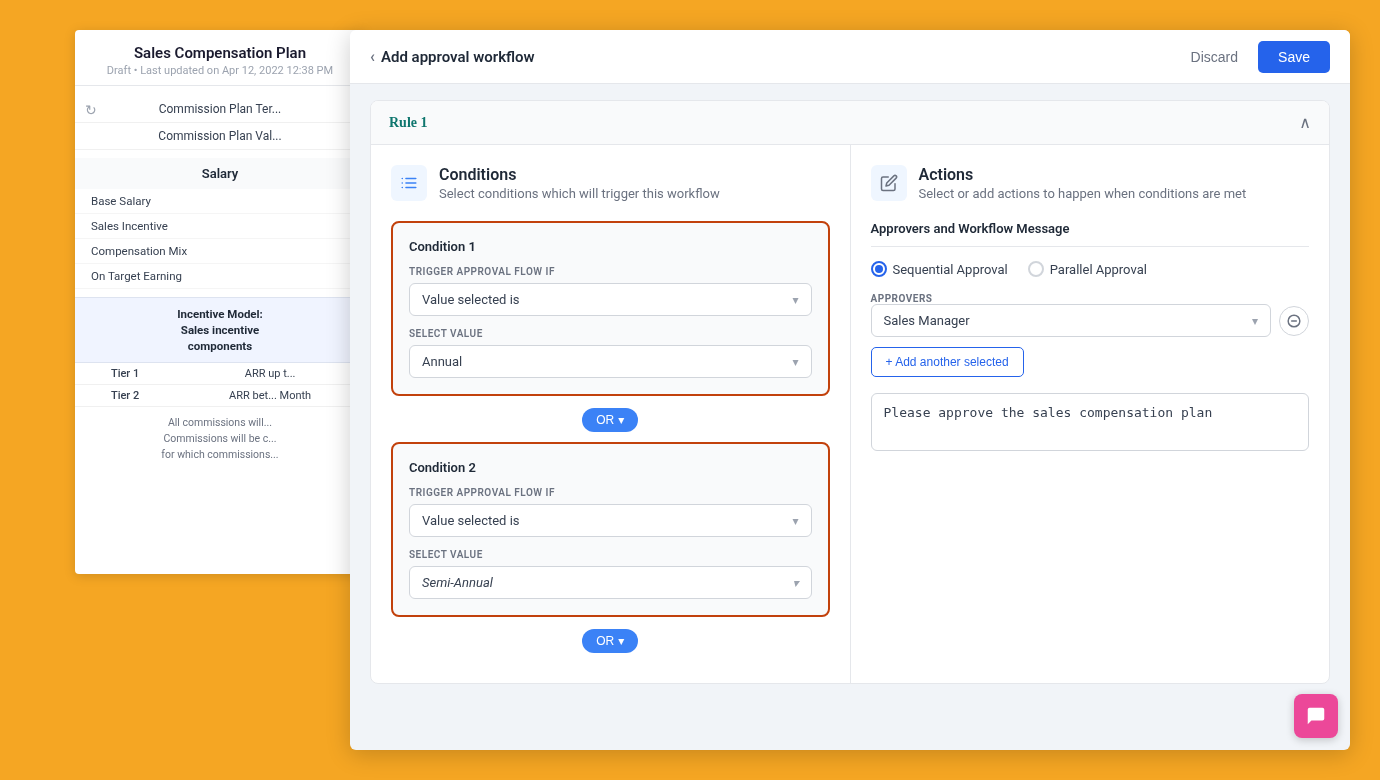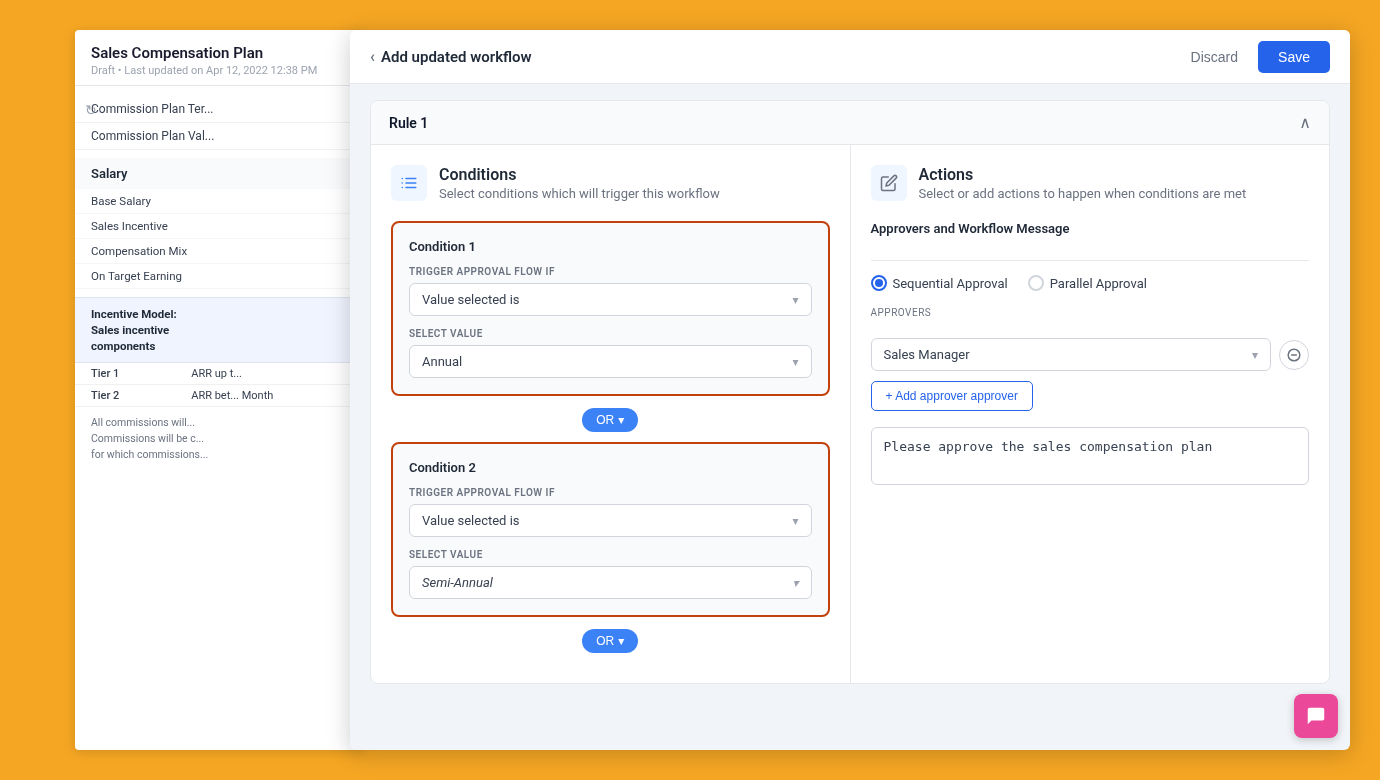--- a/index.html
+++ b/index.html
@@ -11,25 +11,26 @@
       overflow: hidden;
       position: relative;
     }
 
     
     .bg-document {
       position: absolute;
       top: 30px;
       left: 75px;
       width: 290px;
-      height: 720px;
+      height: 544px;
       background: #fff;
       border-radius: 4px;
       box-shadow: 0 2px 12px rgba(0,0,0,0.15);
       overflow: hidden;
+      text-align: center;
     }
     .bg-doc-header {
       padding: 14px 16px 8px;
       border-bottom: 1px solid #e5e7eb;
     }
     .bg-doc-title {
       font-size: 15px;
       font-weight: 600;
       color: #1a1a2e;
     }
@@ -159,21 +160,22 @@
       display: flex;
       align-items: center;
       justify-content: space-between;
       padding: 12px 18px;
       background: #f9fafb;
       border-bottom: 1px solid #e5e7eb;
     }
     .rule-title {
       font-size: 14px;
       font-weight: 600;
-      color: #0f172a;
+      color: #0f766e;
+      font-family: Liberation Serif, serif;
     }
     .rule-collapse-icon {
       font-size: 16px;
       color: #6b7280;
       cursor: pointer;
     }
     .rule-body {
       display: flex;
       gap: 0;
     }
@@ -276,21 +278,21 @@
     
     .actions-panel {
       flex: 1;
       padding: 20px;
     }
     .approvers-section-title {
       font-size: 13px;
       font-weight: 600;
       color: #1f2937;
       margin-bottom: 14px;
-      padding-bottom: 24px;
+      padding-bottom: 10px;
       border-bottom: 1px solid #e5e7eb;
     }
 
     
     .radio-group {
       display: flex;
       gap: 20px;
       margin-bottom: 16px;
     }
     .radio-item {
@@ -320,25 +322,25 @@
       border-radius: 50%;
       background: #2563eb;
     }
     .radio-label {
       font-size: 13px;
       color: #374151;
     }
 
     .approvers-label {
       font-size: 10px;
-      font-weight: 400;
+      font-weight: 700;
       letter-spacing: 0.5px;
       color: #6b7280;
       text-transform: uppercase;
-      margin-bottom: 20px;
+      margin-bottom: 0;
     }
     .approvers-row {
       display: flex;
       align-items: center;
       gap: 8px;
       margin-bottom: 10px;
     }
     .approver-select {
       flex: 1;
       padding: 8px 12px;
@@ -463,21 +465,21 @@
   </div>
 </div>
 
 <span class="refresh-icon">↻</span>
 
 <div class="modal-overlay">
 
   <div class="modal-header">
     <div class="modal-back-btn">
       <span class="modal-back-icon">‹</span>
-      <span>Add updated workflow</span>
+      <span>Add approval workflow</span>
     </div>
     <div class="modal-header-spacer"></div>
     <button class="modal-discard-btn">Discard</button>
     <button class="modal-save-btn">Save</button>
   </div>
 
   <div class="modal-body">
     <div class="rule-container">
 
       <div class="rule-header">
@@ -584,21 +586,21 @@
               <span style="color:#9ca3af; font-size:12px;">▾</span>
             </div>
             <div class="approver-add-icon">
               <svg width="14" height="14" viewBox="0 0 24 24" fill="none" stroke="#6b7280" stroke-width="2.5" stroke-linecap="round">
                 <circle cx="12" cy="12" r="10"></circle>
                 <line x1="8" y1="12" x2="16" y2="12"></line>
               </svg>
             </div>
           </div>
 
-          <button class="add-approver-btn">+ Add approver approver</button>
+          <button class="add-approver-btn">+ Add another selected</button>
 
           
           <textarea class="message-textarea" style="">Please approve the sales compensation plan</textarea>
         </div>
 
       </div>
     </div>
   </div>
 </div>
 

